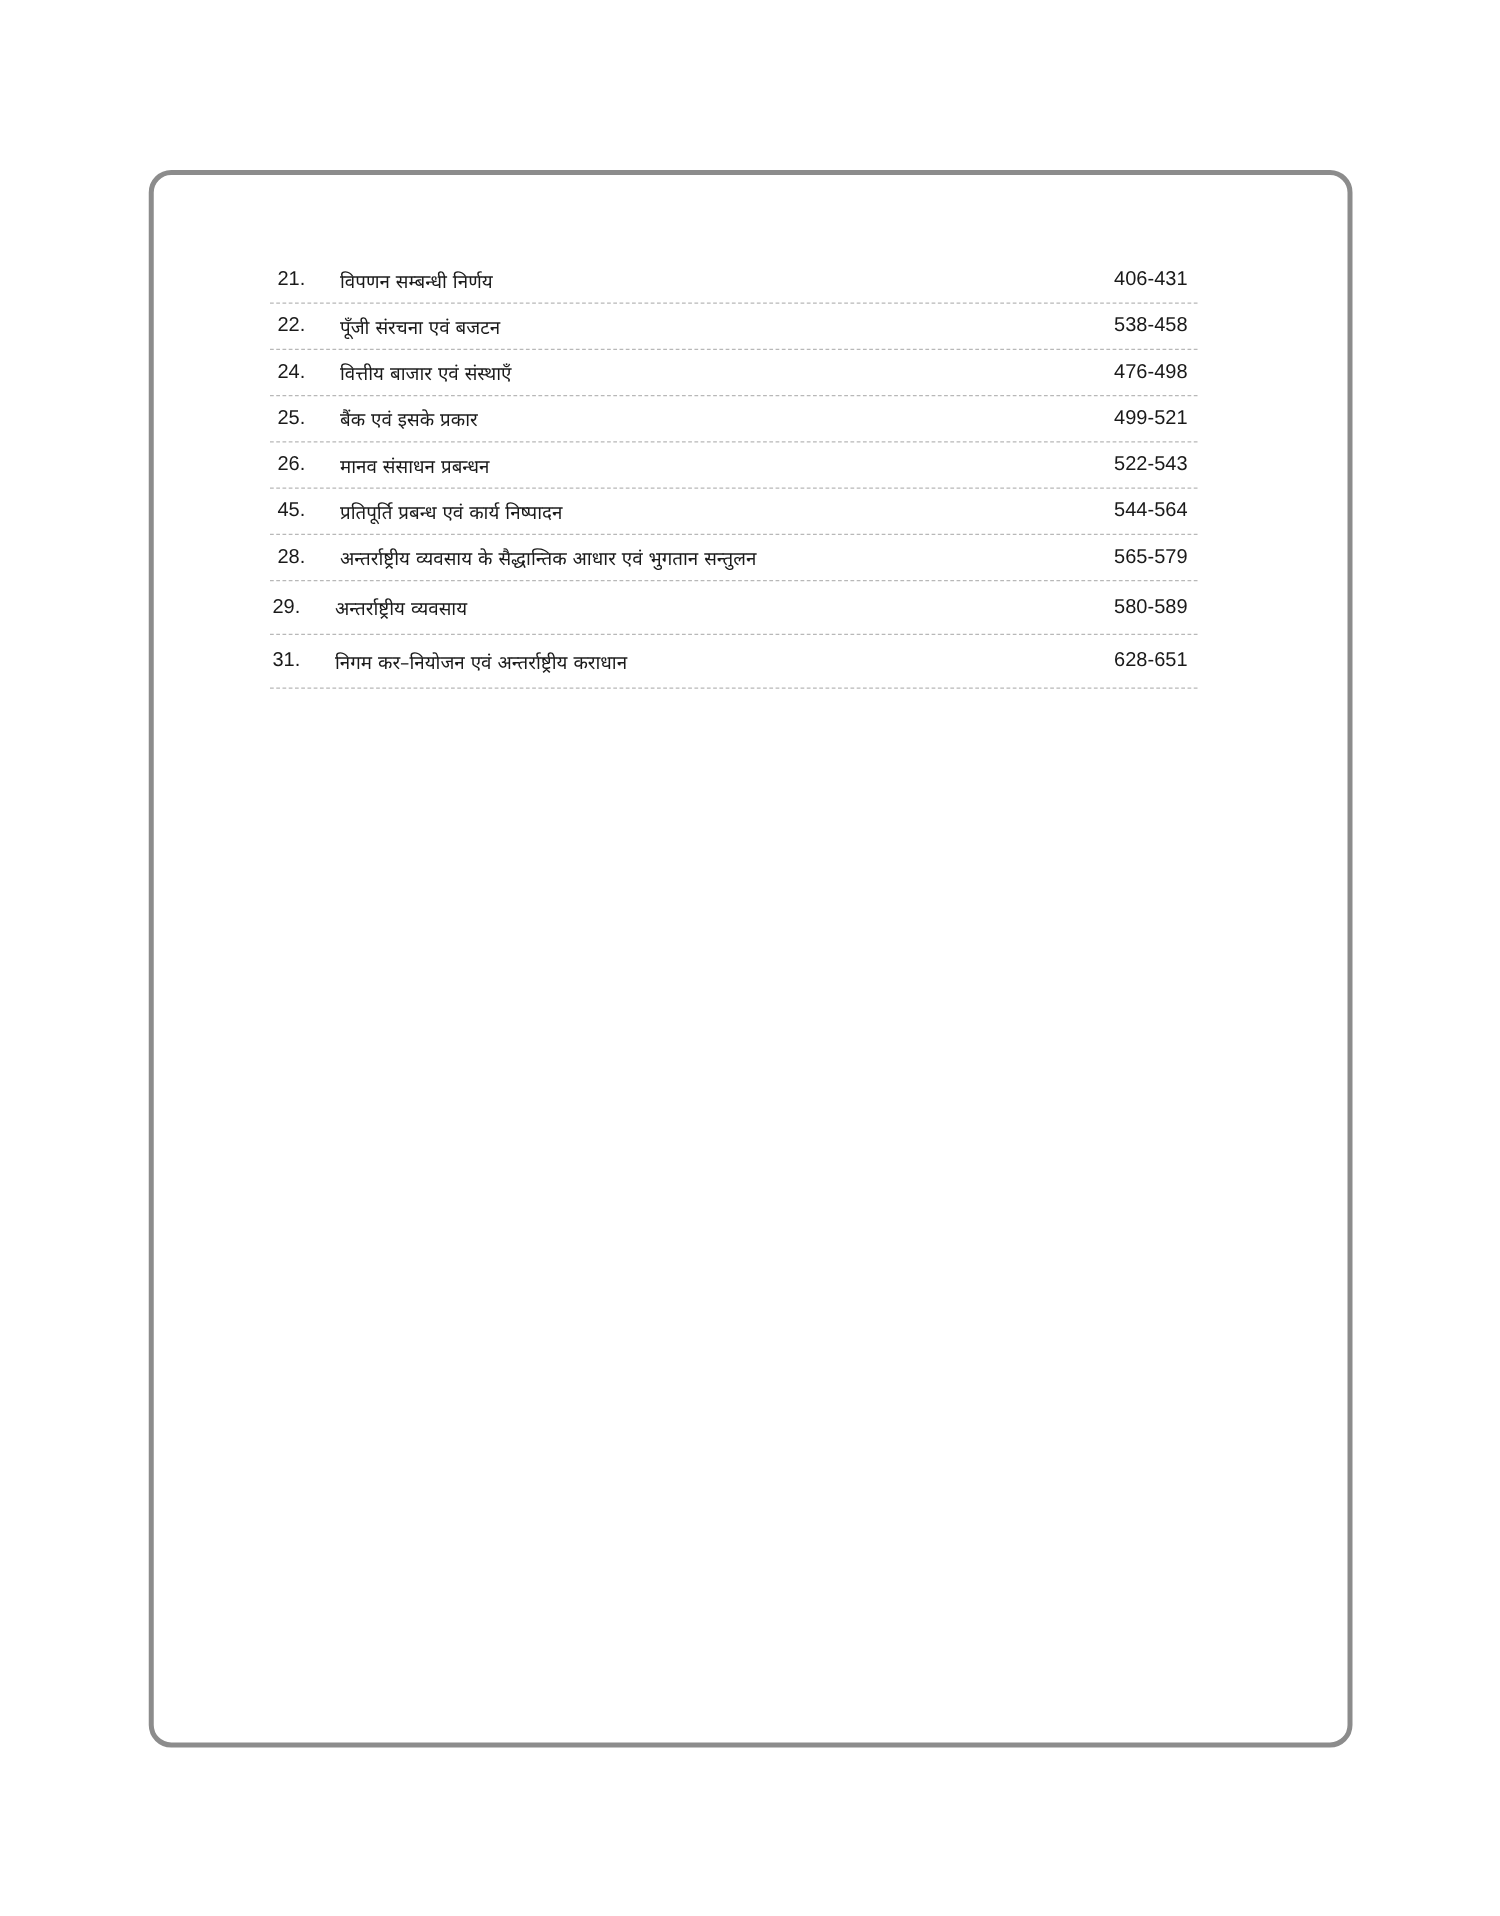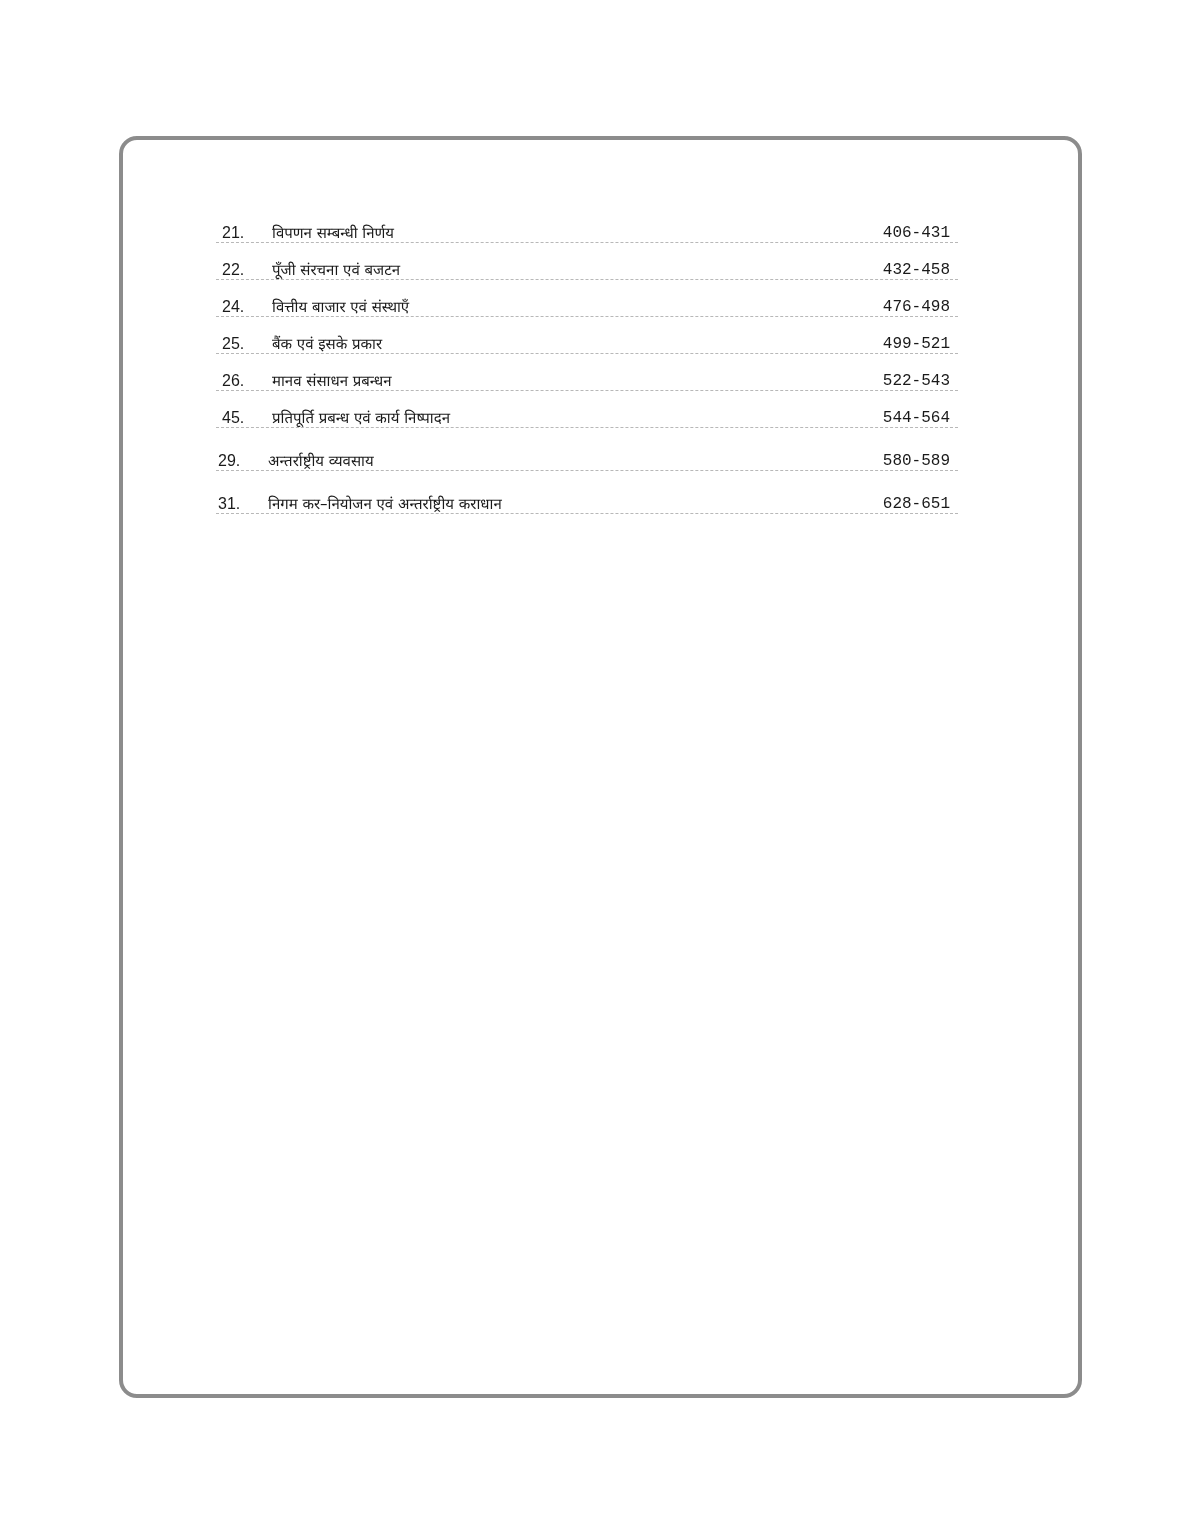--- a/index.html
+++ b/index.html
@@ -27,21 +27,21 @@
     }
     .toc {
       position: absolute;
       left: 216px;
       top: 206px;
       width: 742px;
     }
     .toc-row {
       position: relative;
       display: flex;
-      align-items: flex-end;
+      align-items: center;
       height: 37px;
       border-bottom: 1px dashed #b8b8b8;
       box-sizing: border-box;
     }
     .toc-row.big {
       height: 43px;
     }
     .toc-num {
       width: 50px;
       padding-left: 6px;
@@ -60,40 +60,40 @@
       font-size: 15px;
       color: #1a1a1a;
       white-space: nowrap;
       padding-left: 0px;
     }
     .toc-pages {
       flex: 0 0 auto;
       width: 80px;
       text-align: right;
       padding-right: 8px;
-      font-family: Liberation Mono, monospace;
+      font-family: Liberation Sans, sans-serif;
       font-size: 16px;
       color: #1a1a1a;
     }
   </style>
 </head>
 <body>
 
 <div class="frame"></div>
 
 <div class="toc">
   <div class="toc-row">
     <span class="toc-num">21.</span>
     <span class="toc-title">विपणन सम्बन्धी निर्णय</span>
     <span class="toc-pages">406-431</span>
   </div>
   <div class="toc-row">
     <span class="toc-num">22.</span>
     <span class="toc-title">पूँजी संरचना एवं बजटन</span>
-    <span class="toc-pages">432-458</span>
+    <span class="toc-pages">538-458</span>
   </div>
   <div class="toc-row">
     <span class="toc-num">24.</span>
     <span class="toc-title">वित्तीय बाजार एवं संस्थाएँ</span>
     <span class="toc-pages">476-498</span>
   </div>
   <div class="toc-row">
     <span class="toc-num">25.</span>
     <span class="toc-title">बैंक एवं इसके प्रकार</span>
     <span class="toc-pages">499-521</span>
@@ -101,20 +101,25 @@
   <div class="toc-row">
     <span class="toc-num">26.</span>
     <span class="toc-title">मानव संसाधन प्रबन्धन</span>
     <span class="toc-pages">522-543</span>
   </div>
   <div class="toc-row">
     <span class="toc-num">45.</span>
     <span class="toc-title">प्रतिपूर्ति प्रबन्ध एवं कार्य निष्पादन</span>
     <span class="toc-pages">544-564</span>
   </div>
+  <div class="toc-row">
+    <span class="toc-num">28.</span>
+    <span class="toc-title">अन्तर्राष्ट्रीय व्यवसाय के सैद्धान्तिक आधार एवं भुगतान सन्तुलन</span>
+    <span class="toc-pages">565-579</span>
+  </div>
   <div class="toc-row big">
     <span class="toc-num">29.</span>
     <span class="toc-title">अन्तर्राष्ट्रीय व्यवसाय</span>
     <span class="toc-pages">580-589</span>
   </div>
   <div class="toc-row big">
     <span class="toc-num">31.</span>
     <span class="toc-title">निगम कर–नियोजन एवं अन्तर्राष्ट्रीय कराधान</span>
     <span class="toc-pages">628-651</span>
   </div>

